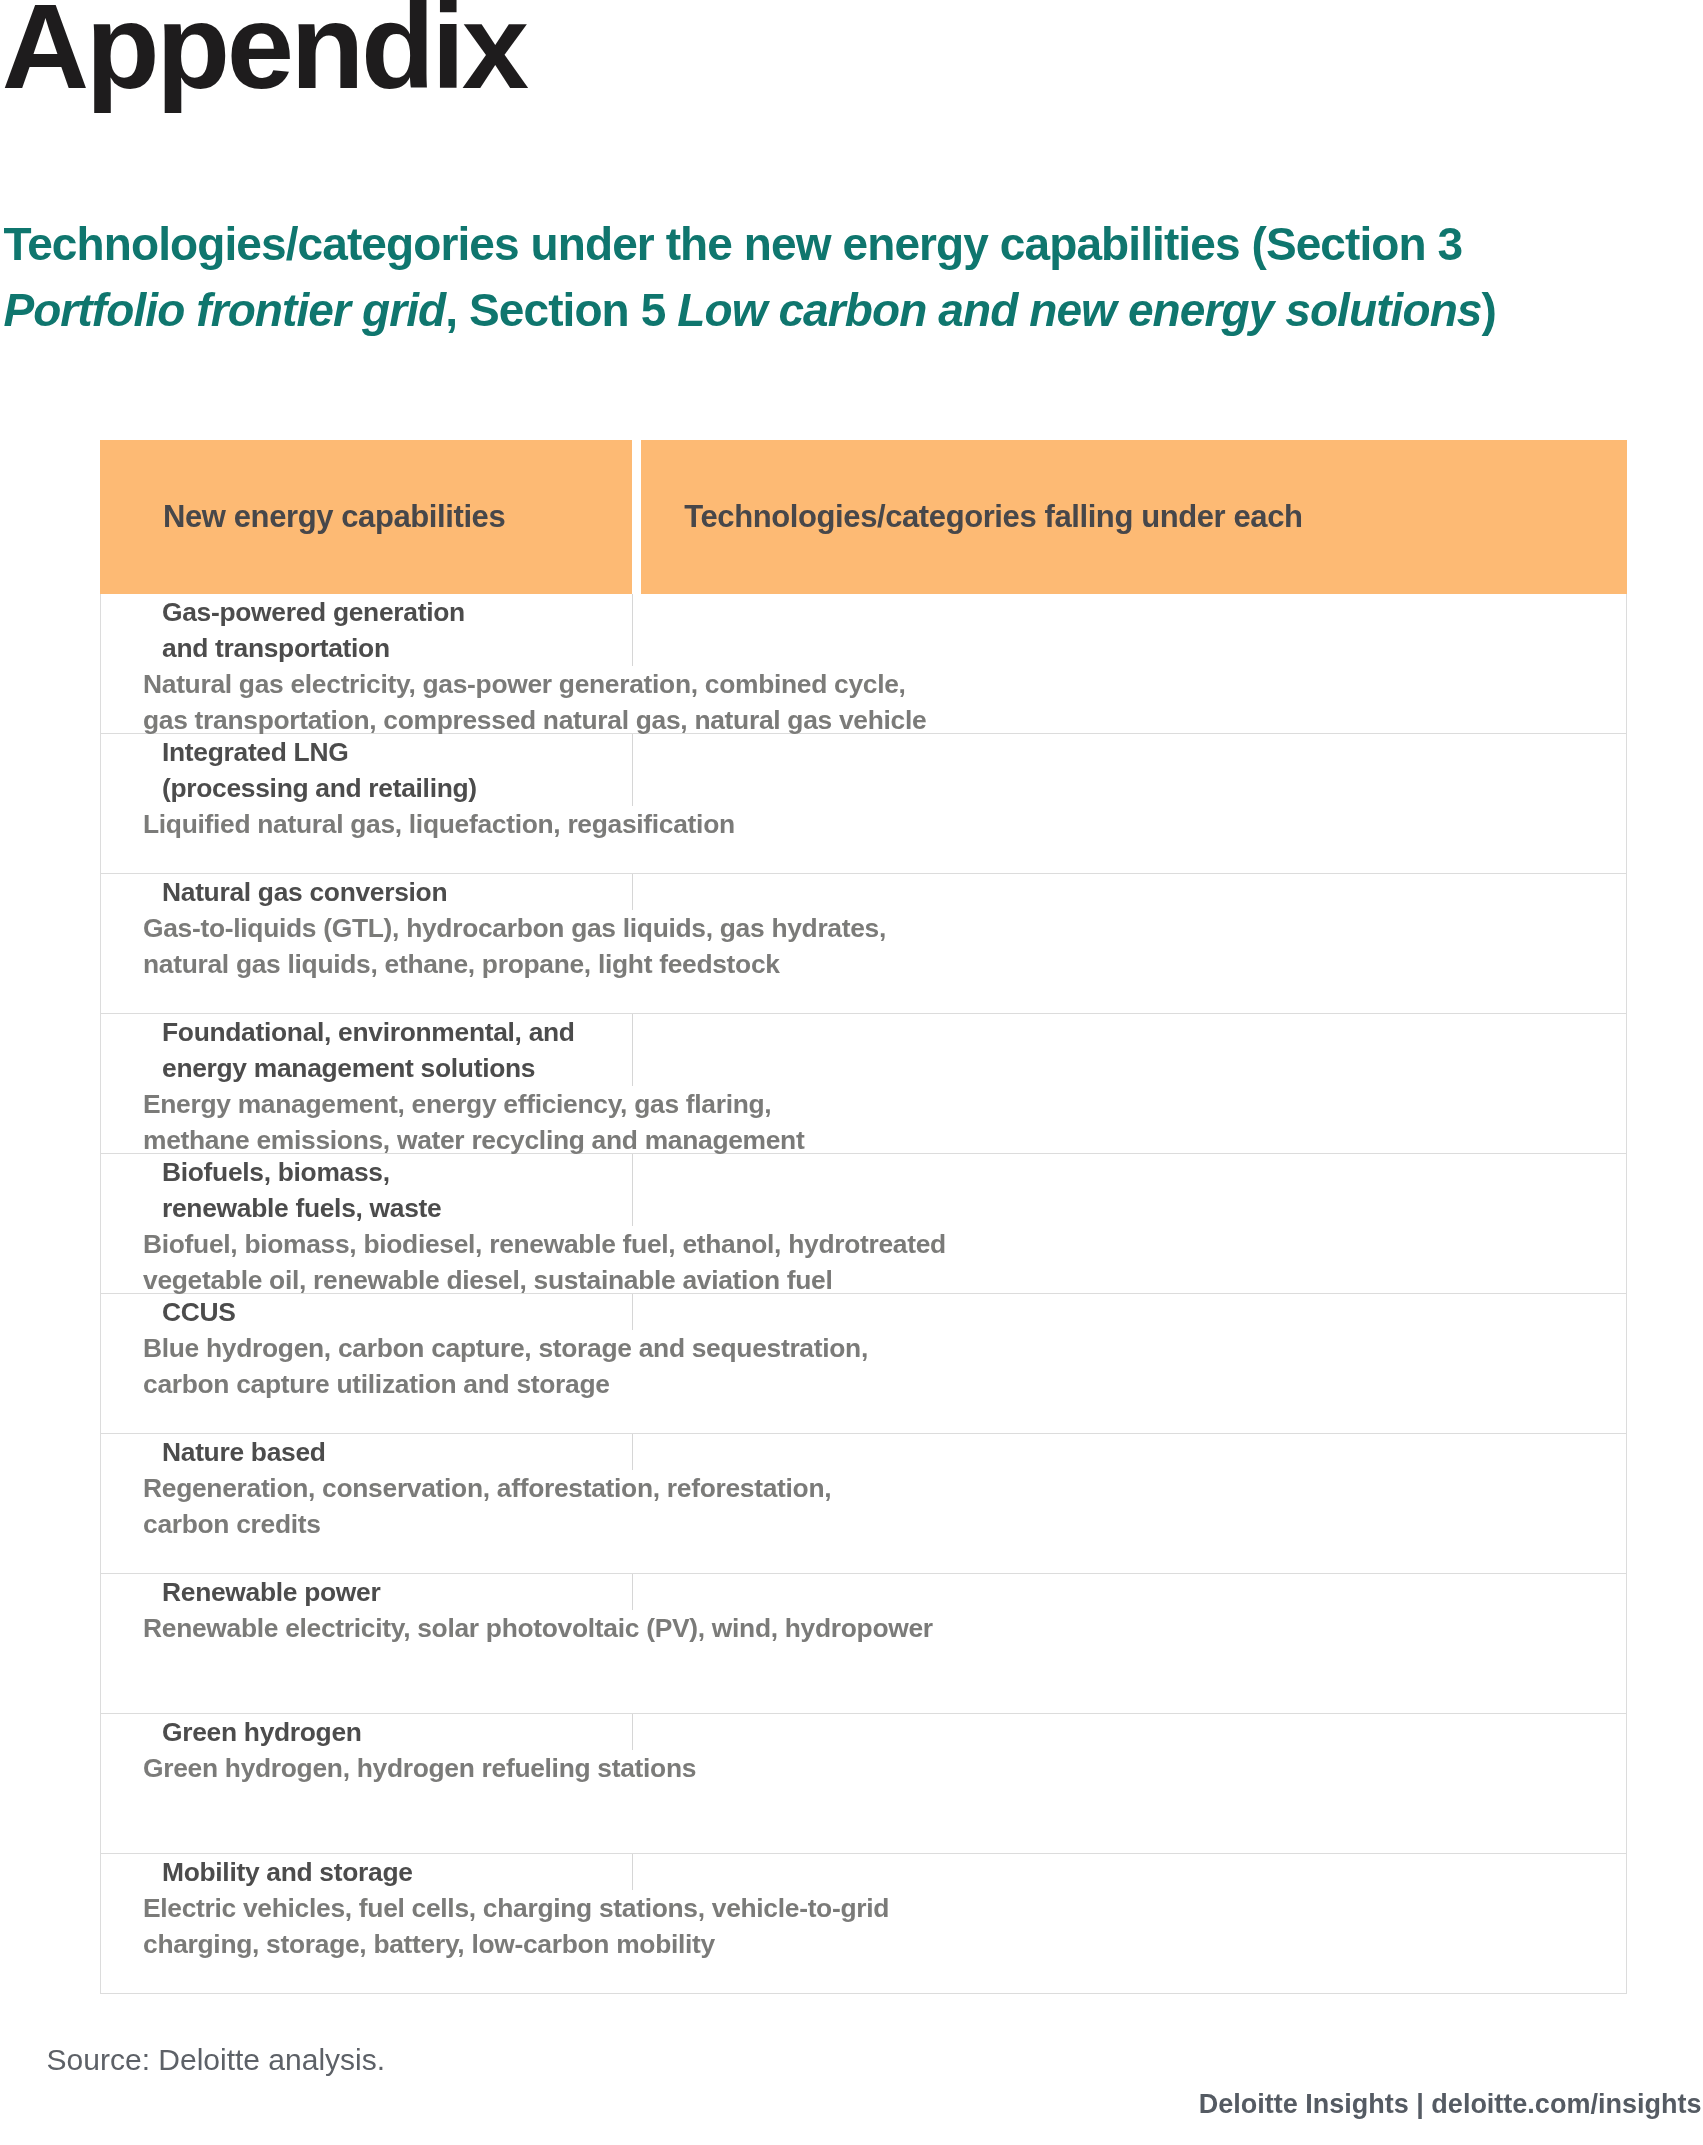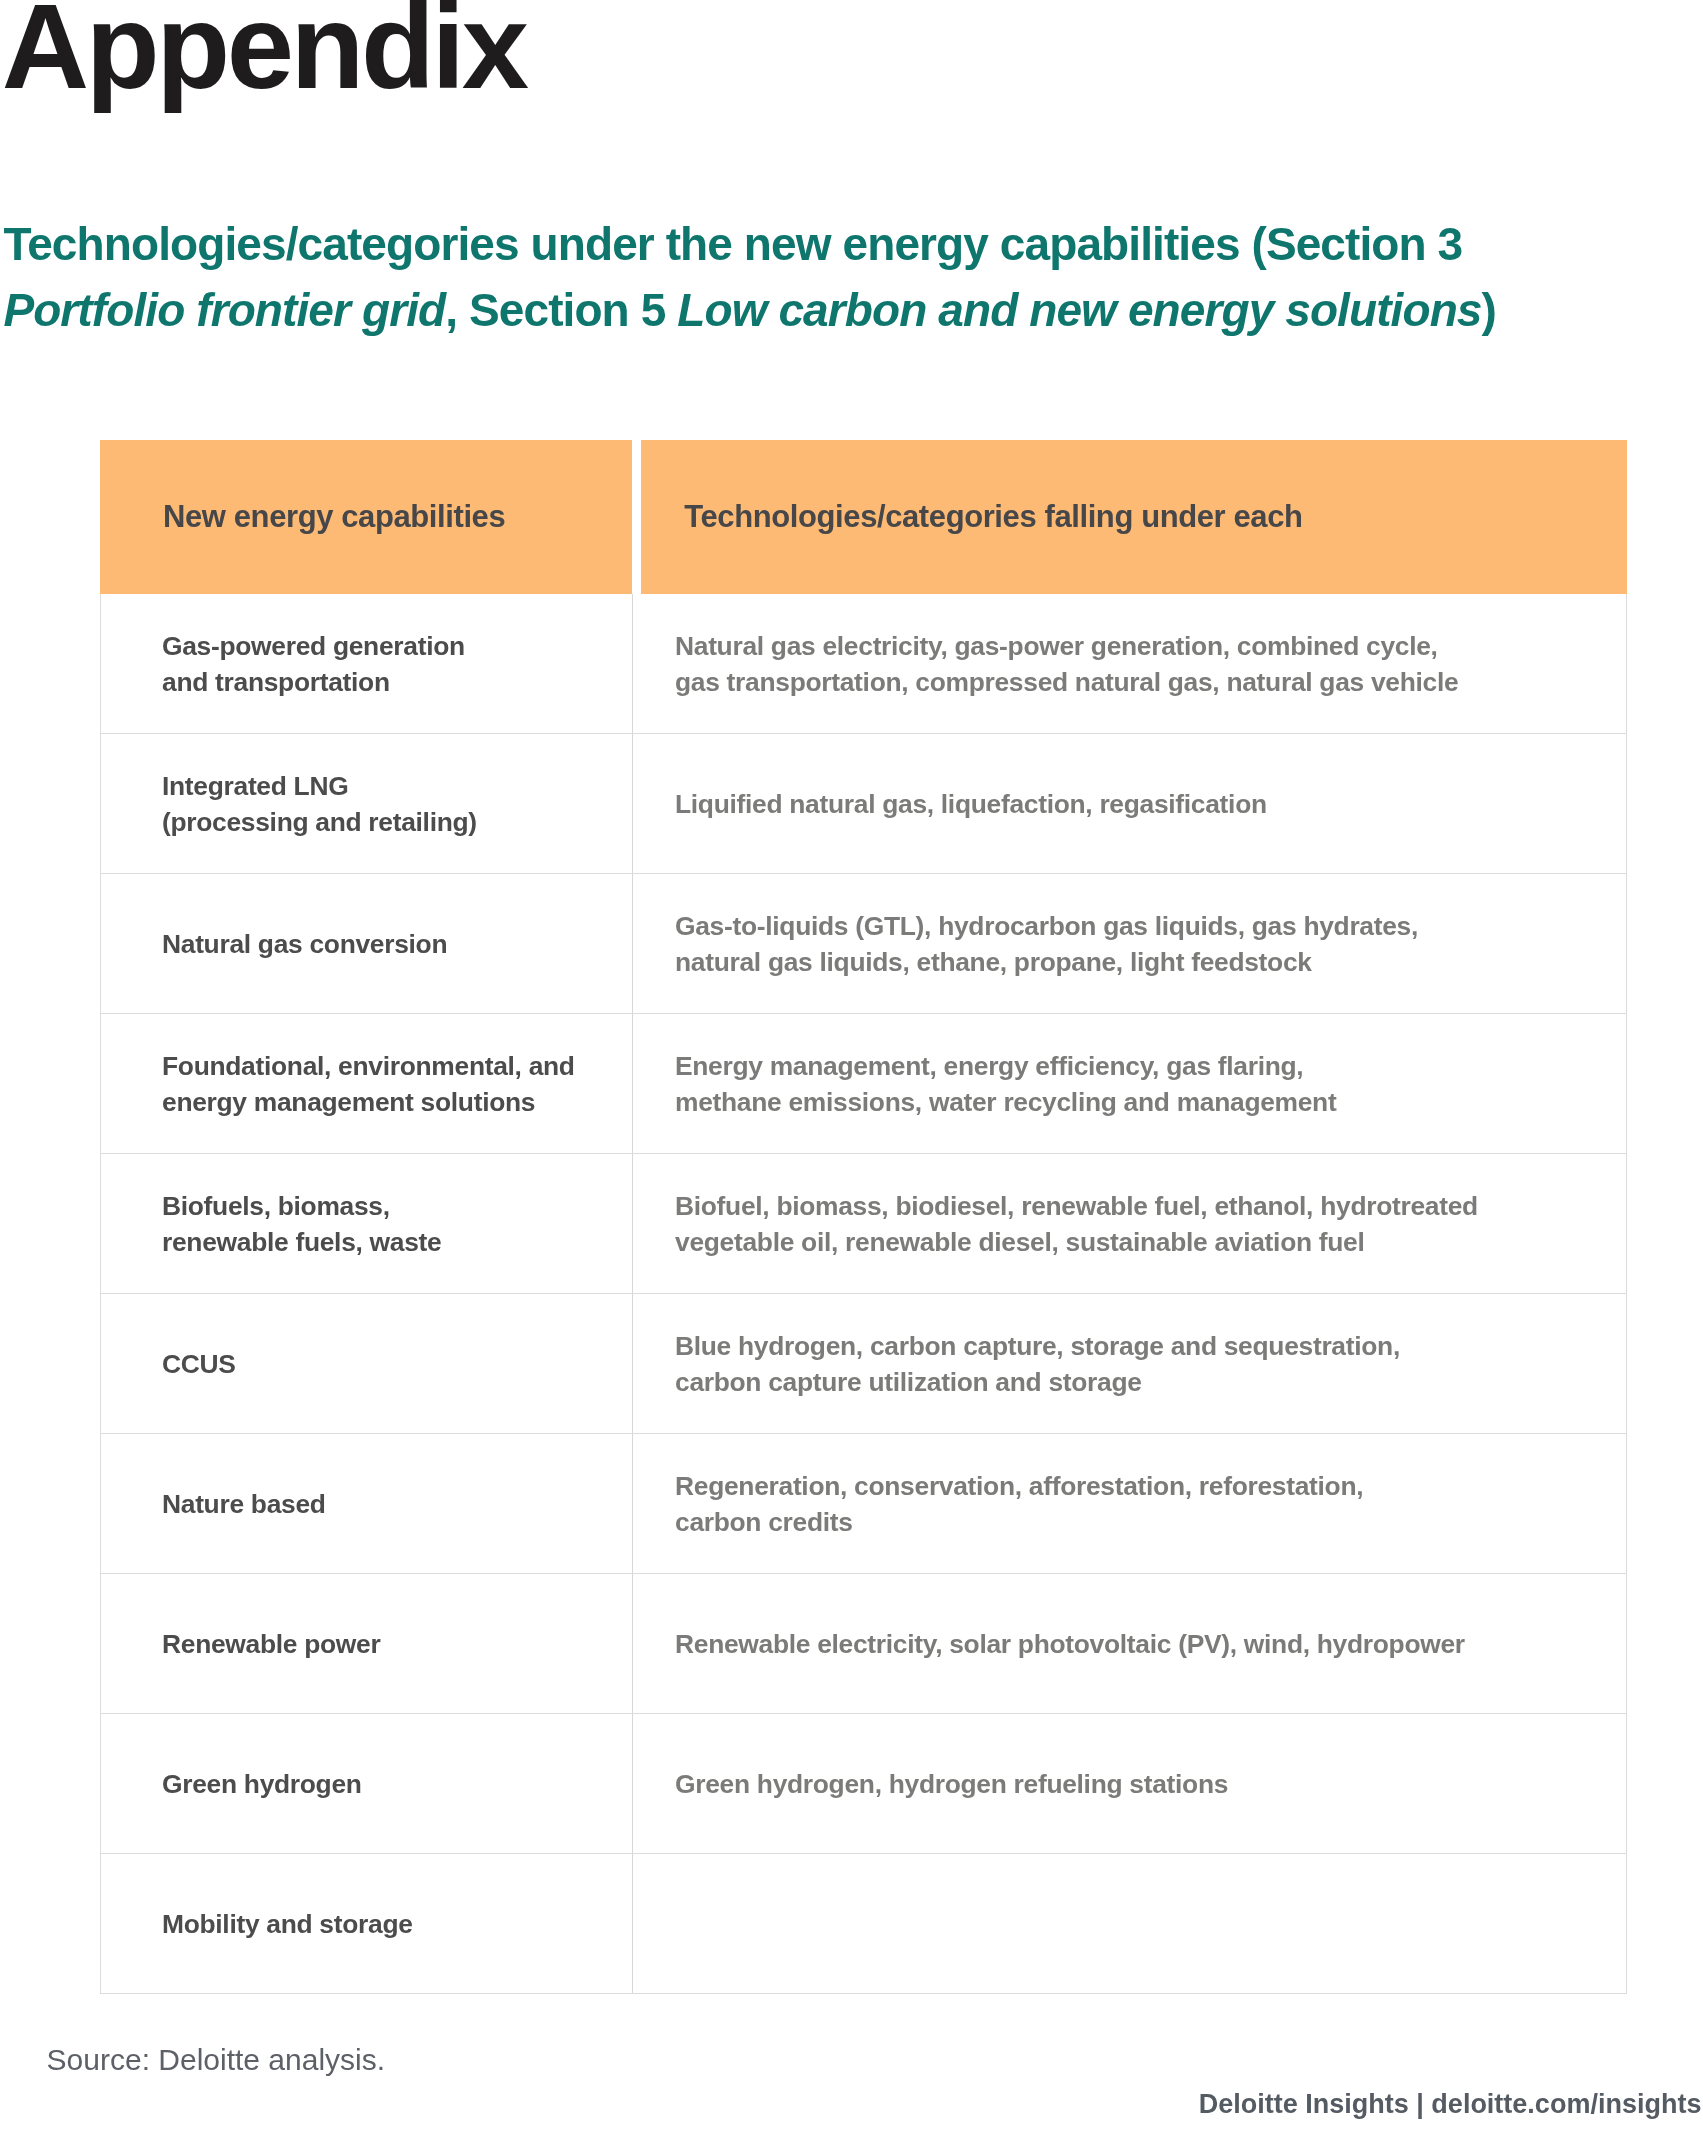--- a/index.html
+++ b/index.html
@@ -29,21 +29,21 @@
     background:#fdba74; display:flex; align-items:center;
     font-size:31px; font-weight:700; color:#47474a; letter-spacing:-0.4px;
   }
   .th.col-cap   { width:532px; padding-left:63px; }
   .th.gap       { width:9.4px; background:#ffffff; }
   .th.col-tech  { width:986px; padding-left:43px; }
   .tbody {
     border-left:1.7px solid #dcdcdc;
     border-right:1.7px solid #dcdcdc;
   }
-  .tr { display:flex; height:140px; border-bottom:1.7px solid #dcdcdc; }
+  .tr { display:flex; height:140px; border-bottom:1.7px solid #dcdcdc;flex-direction:column; }
   .td {
     display:flex; align-items:center;
     font-size:26.4px; font-weight:700; line-height:36px;
     letter-spacing:-0.3px; white-space:pre;
   }
   .td.col-cap {
     width:532px; padding-left:61px; color:#4c4c4c;
     border-right:1.7px solid #d6d6d6;
   }
   .td.col-tech { width:991px; padding-left:42px; color:#7b7b79; }
@@ -111,19 +111,21 @@
     <div class="tr">
       <div class="td col-cap">Renewable power</div>
       <div class="td col-tech">Renewable electricity, solar photovoltaic (PV), wind, hydropower</div>
     </div>
     <div class="tr">
       <div class="td col-cap">Green hydrogen</div>
       <div class="td col-tech">Green hydrogen, hydrogen refueling stations</div>
     </div>
     <div class="tr">
       <div class="td col-cap">Mobility and storage</div>
+      <div class="td col-tech">Electric vehicles, fuel cells, charging stations, vehicle-to-grid
+charging, storage, battery, low-carbon mobility</div>
     </div>
   </div>
 </div>
 
 <div class="source-line">Source: Deloitte analysis.</div>
 <div class="footer-line">Deloitte Insights | deloitte.com/insights</div>
 
 
 </body></html>

